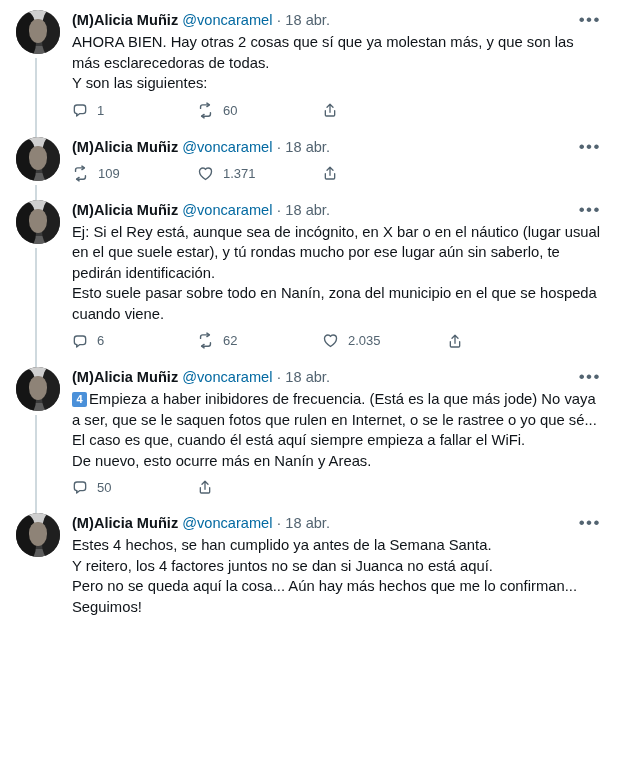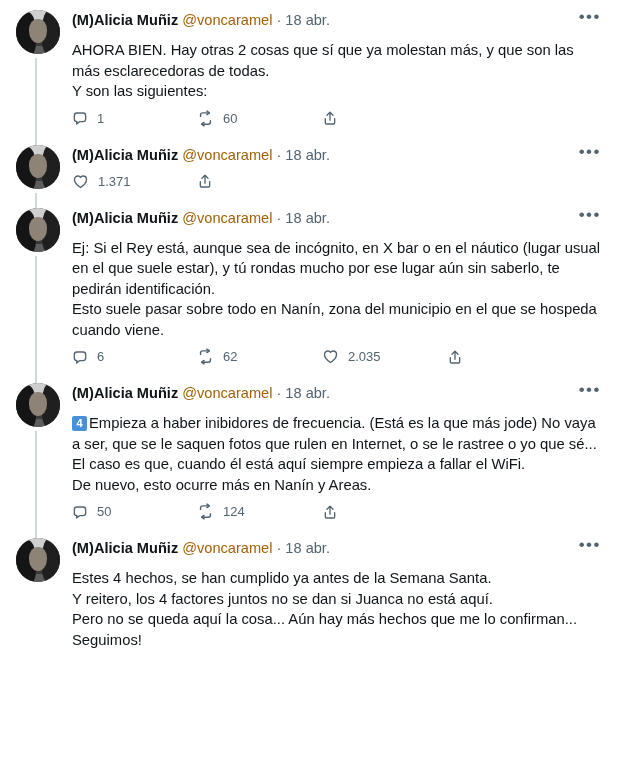--- a/index.html
+++ b/index.html
@@ -81,49 +81,49 @@
     left: 21px;
   }
   .tweet-body {
     flex: 1 1 auto;
     padding-left: 10px;
     min-width: 0;
     padding-bottom: 2px;
   }
   .tweet-head {
     display: flex;
-    align-items: flex-start;
+    align-items: center;
     font-size: 14.6px;
     line-height: 20px;
     white-space: nowrap;
   }
   .name {
     font-weight: bold;
     color: #0f1419;
   }
   .handle, .sep, .date {
     color: #536471;
     font-weight: normal;
   }
-  .handle { color: #a16207; margin-left: 4px; }
+  .handle { color: #0369a1; margin-left: 4px; }
   .sep { margin: 0 4px; }
   .more {
     margin-left: auto;
     color: #536471;
     font-size: 17px;
     line-height: 14px;
     letter-spacing: 1.5px;
     padding-right: 2px;
     cursor: pointer;
   }
   .tweet-text {
     font-size: 14.8px;
     line-height: 20.5px;
     color: #0f1419;
-    margin-top: 10px;
+    margin-top: 2px;
     white-space: pre-wrap;
     word-wrap: break-word;
   }
   .tweet-text .num-box {
     display: inline-block;
     background: #4a90d9;
     color: #ffffff;
     font-weight: bold;
     width: 15px;
     height: 15px;
@@ -229,86 +229,36 @@
         <div class="tweet-head">
           <span class="name">(M)Alicia Muñiz</span>
           <span class="handle">@voncaramel</span>
           <span class="sep">·</span>
           <span class="date">18 abr.</span>
           <span class="more">•••</span>
         </div>
         <div class="actions">
           <div class="action">
             <span>
-              <svg width="17" height="17" viewBox="0 0 24 24" fill="none" stroke="#536471" stroke-width="1.9" stroke-linejoin="round">
-                <path d="M12 20.5S3.5 15 3.5 9.2C3.5 6.4 5.7 4.3 8.4 4.3c1.8 0 3.1 1 3.6 2 .5-1 1.8-2 3.6-2 2.7 0 4.9 2.1 4.9 4.9 0 5.8-8.5 11.3-8.5 11.3z"></path>
-              </svg>
-            </span>
-            <span class="cnt">1.371</span>
-          </div>
-          <div class="action last">
-            <span>
-              <svg width="16" height="16" viewBox="0 0 24 24" fill="none" stroke="#536471" stroke-width="2" stroke-linecap="round" stroke-linejoin="round">
-                <path d="M12 15.5V3.5"></path>
-                <polyline points="7.5,8 12,3.5 16.5,8"></polyline>
-                <path d="M5 13v6.5c0 .8.7 1.5 1.5 1.5h11c.8 0 1.5-.7 1.5-1.5V13"></path>
-              </svg>
-            </span>
-          </div>
-        </div>
-      </div>
-    </div>
-    <div class="tweet">
-      <div class="tweet-left">
-        <div class="avatar">
-          <div class="bg-top"></div>
-          <div class="bg-bot"></div>
-          <div class="hair-l"></div>
-          <div class="hair-r"></div>
-          <div class="face"></div>
-        </div>
-        <div class="thread-line"></div>
-      </div>
-      <div class="tweet-body">
-        <div class="tweet-head">
-          <span class="name">(M)Alicia Muñiz</span>
-          <span class="handle">@voncaramel</span>
-          <span class="sep">·</span>
-          <span class="date">18 abr.</span>
-          <span class="more">•••</span>
-        </div>
-        <div class="tweet-text">Ej: Si el Rey está, aunque sea de incógnito, en X bar o en el náutico (lugar usual en el que suele estar), y tú rondas mucho por ese lugar aún sin saberlo, te pedirán identificación.
-Esto suele pasar sobre todo en Nanín, zona del municipio en el que se hospeda cuando viene.</div>
-        <div class="actions">
-          <div class="action">
-            <span>
-              <svg width="16" height="16" viewBox="0 0 24 24" fill="none" stroke="#536471" stroke-width="2">
-                <path d="M3.5 8.5c0-2.2 1.8-4 4-4h9c2.2 0 4 1.8 4 4v5c0 2.2-1.8 4-4 4h-5.2L7 21v-3.5H7.5c-2.2 0-4-1.8-4-4v-5z" stroke-linejoin="round"></path>
-              </svg>
-            </span>
-            <span class="cnt">6</span>
-          </div>
-          <div class="action">
-            <span>
               <svg width="17" height="17" viewBox="0 0 24 24" fill="none" stroke="#536471" stroke-width="2" stroke-linecap="round" stroke-linejoin="round">
                 <path d="M5 9V7a3 3 0 0 1 3-3h9"></path>
                 <polyline points="14,1.5 17.5,4 14,6.5"></polyline>
                 <path d="M19 15v2a3 3 0 0 1-3 3H7"></path>
                 <polyline points="10,22.5 6.5,20 10,17.5"></polyline>
               </svg>
             </span>
-            <span class="cnt">62</span>
+            <span class="cnt">109</span>
           </div>
           <div class="action">
             <span>
               <svg width="17" height="17" viewBox="0 0 24 24" fill="none" stroke="#536471" stroke-width="1.9" stroke-linejoin="round">
                 <path d="M12 20.5S3.5 15 3.5 9.2C3.5 6.4 5.7 4.3 8.4 4.3c1.8 0 3.1 1 3.6 2 .5-1 1.8-2 3.6-2 2.7 0 4.9 2.1 4.9 4.9 0 5.8-8.5 11.3-8.5 11.3z"></path>
               </svg>
             </span>
-            <span class="cnt">2.035</span>
+            <span class="cnt">1.371</span>
           </div>
           <div class="action last">
             <span>
               <svg width="16" height="16" viewBox="0 0 24 24" fill="none" stroke="#536471" stroke-width="2" stroke-linecap="round" stroke-linejoin="round">
                 <path d="M12 15.5V3.5"></path>
                 <polyline points="7.5,8 12,3.5 16.5,8"></polyline>
                 <path d="M5 13v6.5c0 .8.7 1.5 1.5 1.5h11c.8 0 1.5-.7 1.5-1.5V13"></path>
               </svg>
             </span>
           </div>
@@ -327,41 +277,49 @@
         <div class="thread-line"></div>
       </div>
       <div class="tweet-body">
         <div class="tweet-head">
           <span class="name">(M)Alicia Muñiz</span>
           <span class="handle">@voncaramel</span>
           <span class="sep">·</span>
           <span class="date">18 abr.</span>
           <span class="more">•••</span>
         </div>
-        <div class="tweet-text"><span class="num-box">4</span>Empieza a haber inibidores de frecuencia. (Está es la que más jode) No vaya a ser, que se le saquen fotos que rulen en Internet, o se le rastree o yo que sé... El caso es que, cuando él está aquí siempre empieza a fallar el WiFi.
-De nuevo, esto ocurre más en Nanín y Areas.</div>
+        <div class="tweet-text">Ej: Si el Rey está, aunque sea de incógnito, en X bar o en el náutico (lugar usual en el que suele estar), y tú rondas mucho por ese lugar aún sin saberlo, te pedirán identificación.
+Esto suele pasar sobre todo en Nanín, zona del municipio en el que se hospeda cuando viene.</div>
         <div class="actions">
           <div class="action">
             <span>
               <svg width="16" height="16" viewBox="0 0 24 24" fill="none" stroke="#536471" stroke-width="2">
                 <path d="M3.5 8.5c0-2.2 1.8-4 4-4h9c2.2 0 4 1.8 4 4v5c0 2.2-1.8 4-4 4h-5.2L7 21v-3.5H7.5c-2.2 0-4-1.8-4-4v-5z" stroke-linejoin="round"></path>
               </svg>
             </span>
-            <span class="cnt">50</span>
+            <span class="cnt">6</span>
           </div>
           <div class="action">
             <span>
               <svg width="17" height="17" viewBox="0 0 24 24" fill="none" stroke="#536471" stroke-width="2" stroke-linecap="round" stroke-linejoin="round">
                 <path d="M5 9V7a3 3 0 0 1 3-3h9"></path>
                 <polyline points="14,1.5 17.5,4 14,6.5"></polyline>
                 <path d="M19 15v2a3 3 0 0 1-3 3H7"></path>
                 <polyline points="10,22.5 6.5,20 10,17.5"></polyline>
               </svg>
             </span>
-            <span class="cnt">124</span>
+            <span class="cnt">62</span>
+          </div>
+          <div class="action">
+            <span>
+              <svg width="17" height="17" viewBox="0 0 24 24" fill="none" stroke="#536471" stroke-width="1.9" stroke-linejoin="round">
+                <path d="M12 20.5S3.5 15 3.5 9.2C3.5 6.4 5.7 4.3 8.4 4.3c1.8 0 3.1 1 3.6 2 .5-1 1.8-2 3.6-2 2.7 0 4.9 2.1 4.9 4.9 0 5.8-8.5 11.3-8.5 11.3z"></path>
+              </svg>
+            </span>
+            <span class="cnt">2.035</span>
           </div>
           <div class="action last">
             <span>
               <svg width="16" height="16" viewBox="0 0 24 24" fill="none" stroke="#536471" stroke-width="2" stroke-linecap="round" stroke-linejoin="round">
                 <path d="M12 15.5V3.5"></path>
                 <polyline points="7.5,8 12,3.5 16.5,8"></polyline>
                 <path d="M5 13v6.5c0 .8.7 1.5 1.5 1.5h11c.8 0 1.5-.7 1.5-1.5V13"></path>
               </svg>
             </span>
           </div>
@@ -370,20 +328,62 @@
     </div>
     <div class="tweet">
       <div class="tweet-left">
         <div class="avatar">
           <div class="bg-top"></div>
           <div class="bg-bot"></div>
           <div class="hair-l"></div>
           <div class="hair-r"></div>
           <div class="face"></div>
         </div>
+        <div class="thread-line"></div>
+      </div>
+      <div class="tweet-body">
+        <div class="tweet-head">
+          <span class="name">(M)Alicia Muñiz</span>
+          <span class="handle">@voncaramel</span>
+          <span class="sep">·</span>
+          <span class="date">18 abr.</span>
+          <span class="more">•••</span>
+        </div>
+        <div class="tweet-text"><span class="num-box">4</span>Empieza a haber inibidores de frecuencia. (Está es la que más jode) No vaya a ser, que se le saquen fotos que rulen en Internet, o se le rastree o yo que sé... El caso es que, cuando él está aquí siempre empieza a fallar el WiFi.
+De nuevo, esto ocurre más en Nanín y Areas.</div>
+        <div class="actions">
+          <div class="action">
+            <span>
+              <svg width="16" height="16" viewBox="0 0 24 24" fill="none" stroke="#536471" stroke-width="2">
+                <path d="M3.5 8.5c0-2.2 1.8-4 4-4h9c2.2 0 4 1.8 4 4v5c0 2.2-1.8 4-4 4h-5.2L7 21v-3.5H7.5c-2.2 0-4-1.8-4-4v-5z" stroke-linejoin="round"></path>
+              </svg>
+            </span>
+            <span class="cnt">50</span>
+          </div>
+          <div class="action last">
+            <span>
+              <svg width="16" height="16" viewBox="0 0 24 24" fill="none" stroke="#536471" stroke-width="2" stroke-linecap="round" stroke-linejoin="round">
+                <path d="M12 15.5V3.5"></path>
+                <polyline points="7.5,8 12,3.5 16.5,8"></polyline>
+                <path d="M5 13v6.5c0 .8.7 1.5 1.5 1.5h11c.8 0 1.5-.7 1.5-1.5V13"></path>
+              </svg>
+            </span>
+          </div>
+        </div>
+      </div>
+    </div>
+    <div class="tweet">
+      <div class="tweet-left">
+        <div class="avatar">
+          <div class="bg-top"></div>
+          <div class="bg-bot"></div>
+          <div class="hair-l"></div>
+          <div class="hair-r"></div>
+          <div class="face"></div>
+        </div>
       </div>
       <div class="tweet-body">
         <div class="tweet-head">
           <span class="name">(M)Alicia Muñiz</span>
           <span class="handle">@voncaramel</span>
           <span class="sep">·</span>
           <span class="date">18 abr.</span>
           <span class="more">•••</span>
         </div>
         <div class="tweet-text">Estes 4 hechos, se han cumplido ya antes de la Semana Santa.

